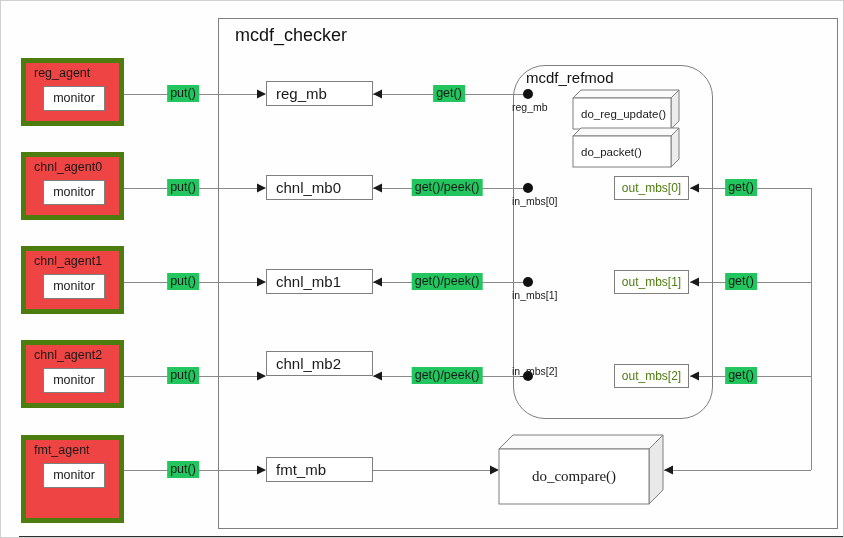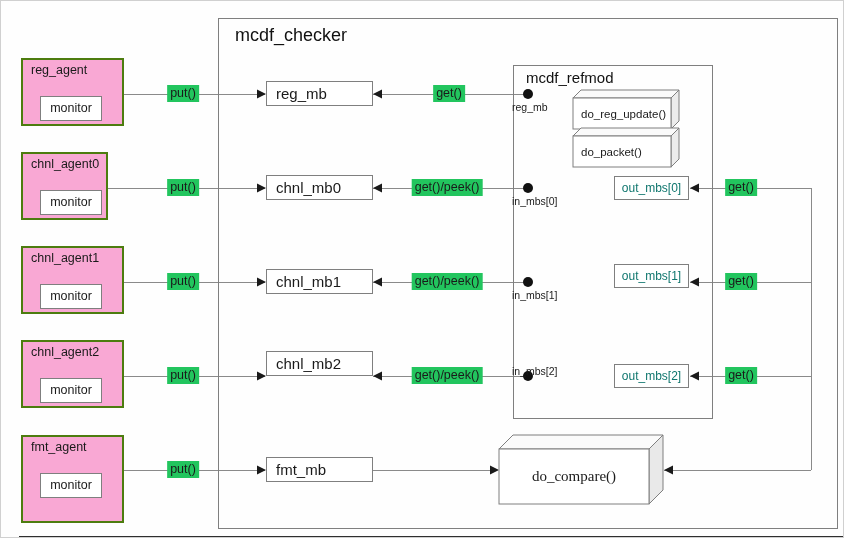--- a/index.html
+++ b/index.html
@@ -17,41 +17,41 @@
     overflow:hidden;
   }
   svg{position:absolute;left:0;top:0;}
   .outline-box{
     position:absolute;box-sizing:border-box;
     border:1px solid #7f7f7f;
     background:transparent;
   }
   .agent-box{
     position:absolute;box-sizing:border-box;
-    border:2px solid #4d7c0f;
-    background:#f9a8d4;
+    border:5px solid #4d7c0f;
+    background:#ef4444;
   }
   .agent-title{
     position:absolute;left:8px;top:3px;
     font-size:12.5px;color:#1a1a1a;white-space:nowrap;
   }
   .monitor-box{
-    position:absolute;left:17px;top:36px;width:62px;height:25px;
+    position:absolute;left:17px;top:23px;width:62px;height:25px;
     box-sizing:border-box;border:1px solid #7f7f7f;background:#ffffff;
     font-size:12.5px;text-align:center;line-height:23px;color:#1a1a1a;
   }
   .mb-box{
     position:absolute;left:265px;width:107px;height:25px;
     box-sizing:border-box;border:1px solid #7f7f7f;background:#ffffff;
     font-size:15px;line-height:23px;padding-left:9px;color:#1a1a1a;white-space:nowrap;
   }
   .out-box{
     position:absolute;left:613px;width:75px;height:24px;
     box-sizing:border-box;border:1px solid #7f7f7f;background:#ffffff;
-    font-size:12px;line-height:22px;text-align:center;color:#0f766e;white-space:nowrap;
+    font-size:12px;line-height:22px;text-align:center;color:#4d7c0f;white-space:nowrap;
   }
   .edge-label{
     position:absolute;transform:translateX(-50%);
     background:#22c55e;padding:0 3px;
     font-size:12.5px;height:17px;line-height:17px;color:#1a1a1a;white-space:nowrap;
   }
   .port-label{
     position:absolute;font-size:10.5px;color:#1a1a1a;white-space:nowrap;
   }
   .func-label{
@@ -139,29 +139,29 @@
       <path d="M498 448 L512 434 L662 434 L648 448 Z" fill="#fbfbfb"></path>
       <path d="M648 448 L662 434 L662 489 L648 503 Z" fill="#e9e9e9"></path>
       <rect x="498" y="448" width="150" height="55" fill="#ffffff"></rect>
     </g>
   </svg>
 
   <div class="outline-box" style="left:217px;top:17px;width:620px;height:511px;">
     <div class="checker-title">mcdf_checker</div>
   </div>
 
-  <div class="outline-box" style="left:512px;top:64px;width:200px;height:354px;">
+  <div class="outline-box" style="left:512px;top:64px;width:200px;height:354px;border-radius:32px;">
     <div class="refmod-title">mcdf_refmod</div>
   </div>
 
   <div class="agent-box" style="left:20px;top:57px;width:103px;height:68px;">
     <div class="agent-title">reg_agent</div>
     <div class="monitor-box">monitor</div>
   </div>
-  <div class="agent-box" style="left:20px;top:151px;width:87px;height:68px;">
+  <div class="agent-box" style="left:20px;top:151px;width:103px;height:68px;">
     <div class="agent-title">chnl_agent0</div>
     <div class="monitor-box">monitor</div>
   </div>
   <div class="agent-box" style="left:20px;top:245px;width:103px;height:68px;">
     <div class="agent-title">chnl_agent1</div>
     <div class="monitor-box">monitor</div>
   </div>
   <div class="agent-box" style="left:20px;top:339px;width:103px;height:68px;">
     <div class="agent-title">chnl_agent2</div>
     <div class="monitor-box">monitor</div>
@@ -190,21 +190,21 @@
 
   <div class="port-label" style="left:511px;top:100px;">reg_mb</div>
   <div class="port-label" style="left:511px;top:194px;">in_mbs[0]</div>
   <div class="port-label" style="left:511px;top:288px;">in_mbs[1]</div>
   <div class="port-label" style="left:511px;top:364px;">in_mbs[2]</div>
 
   <div class="func-label" style="left:572px;top:135px;width:98px;height:31px;">do_packet()</div>
   <div class="func-label" style="left:572px;top:97px;width:98px;height:31px;">do_reg_update()</div>
 
   <div class="out-box" style="top:175px;">out_mbs[0]</div>
-  <div class="out-box" style="top:263px;">out_mbs[1]</div>
+  <div class="out-box" style="top:269px;">out_mbs[1]</div>
   <div class="out-box" style="top:363px;">out_mbs[2]</div>
 
   <div class="edge-label" style="left:740px;top:178px;">get()</div>
   <div class="edge-label" style="left:740px;top:272px;">get()</div>
   <div class="edge-label" style="left:740px;top:366px;">get()</div>
 
   <div class="compare-label">do_compare()</div>
 
   <div class="bottom-line"></div>
 

